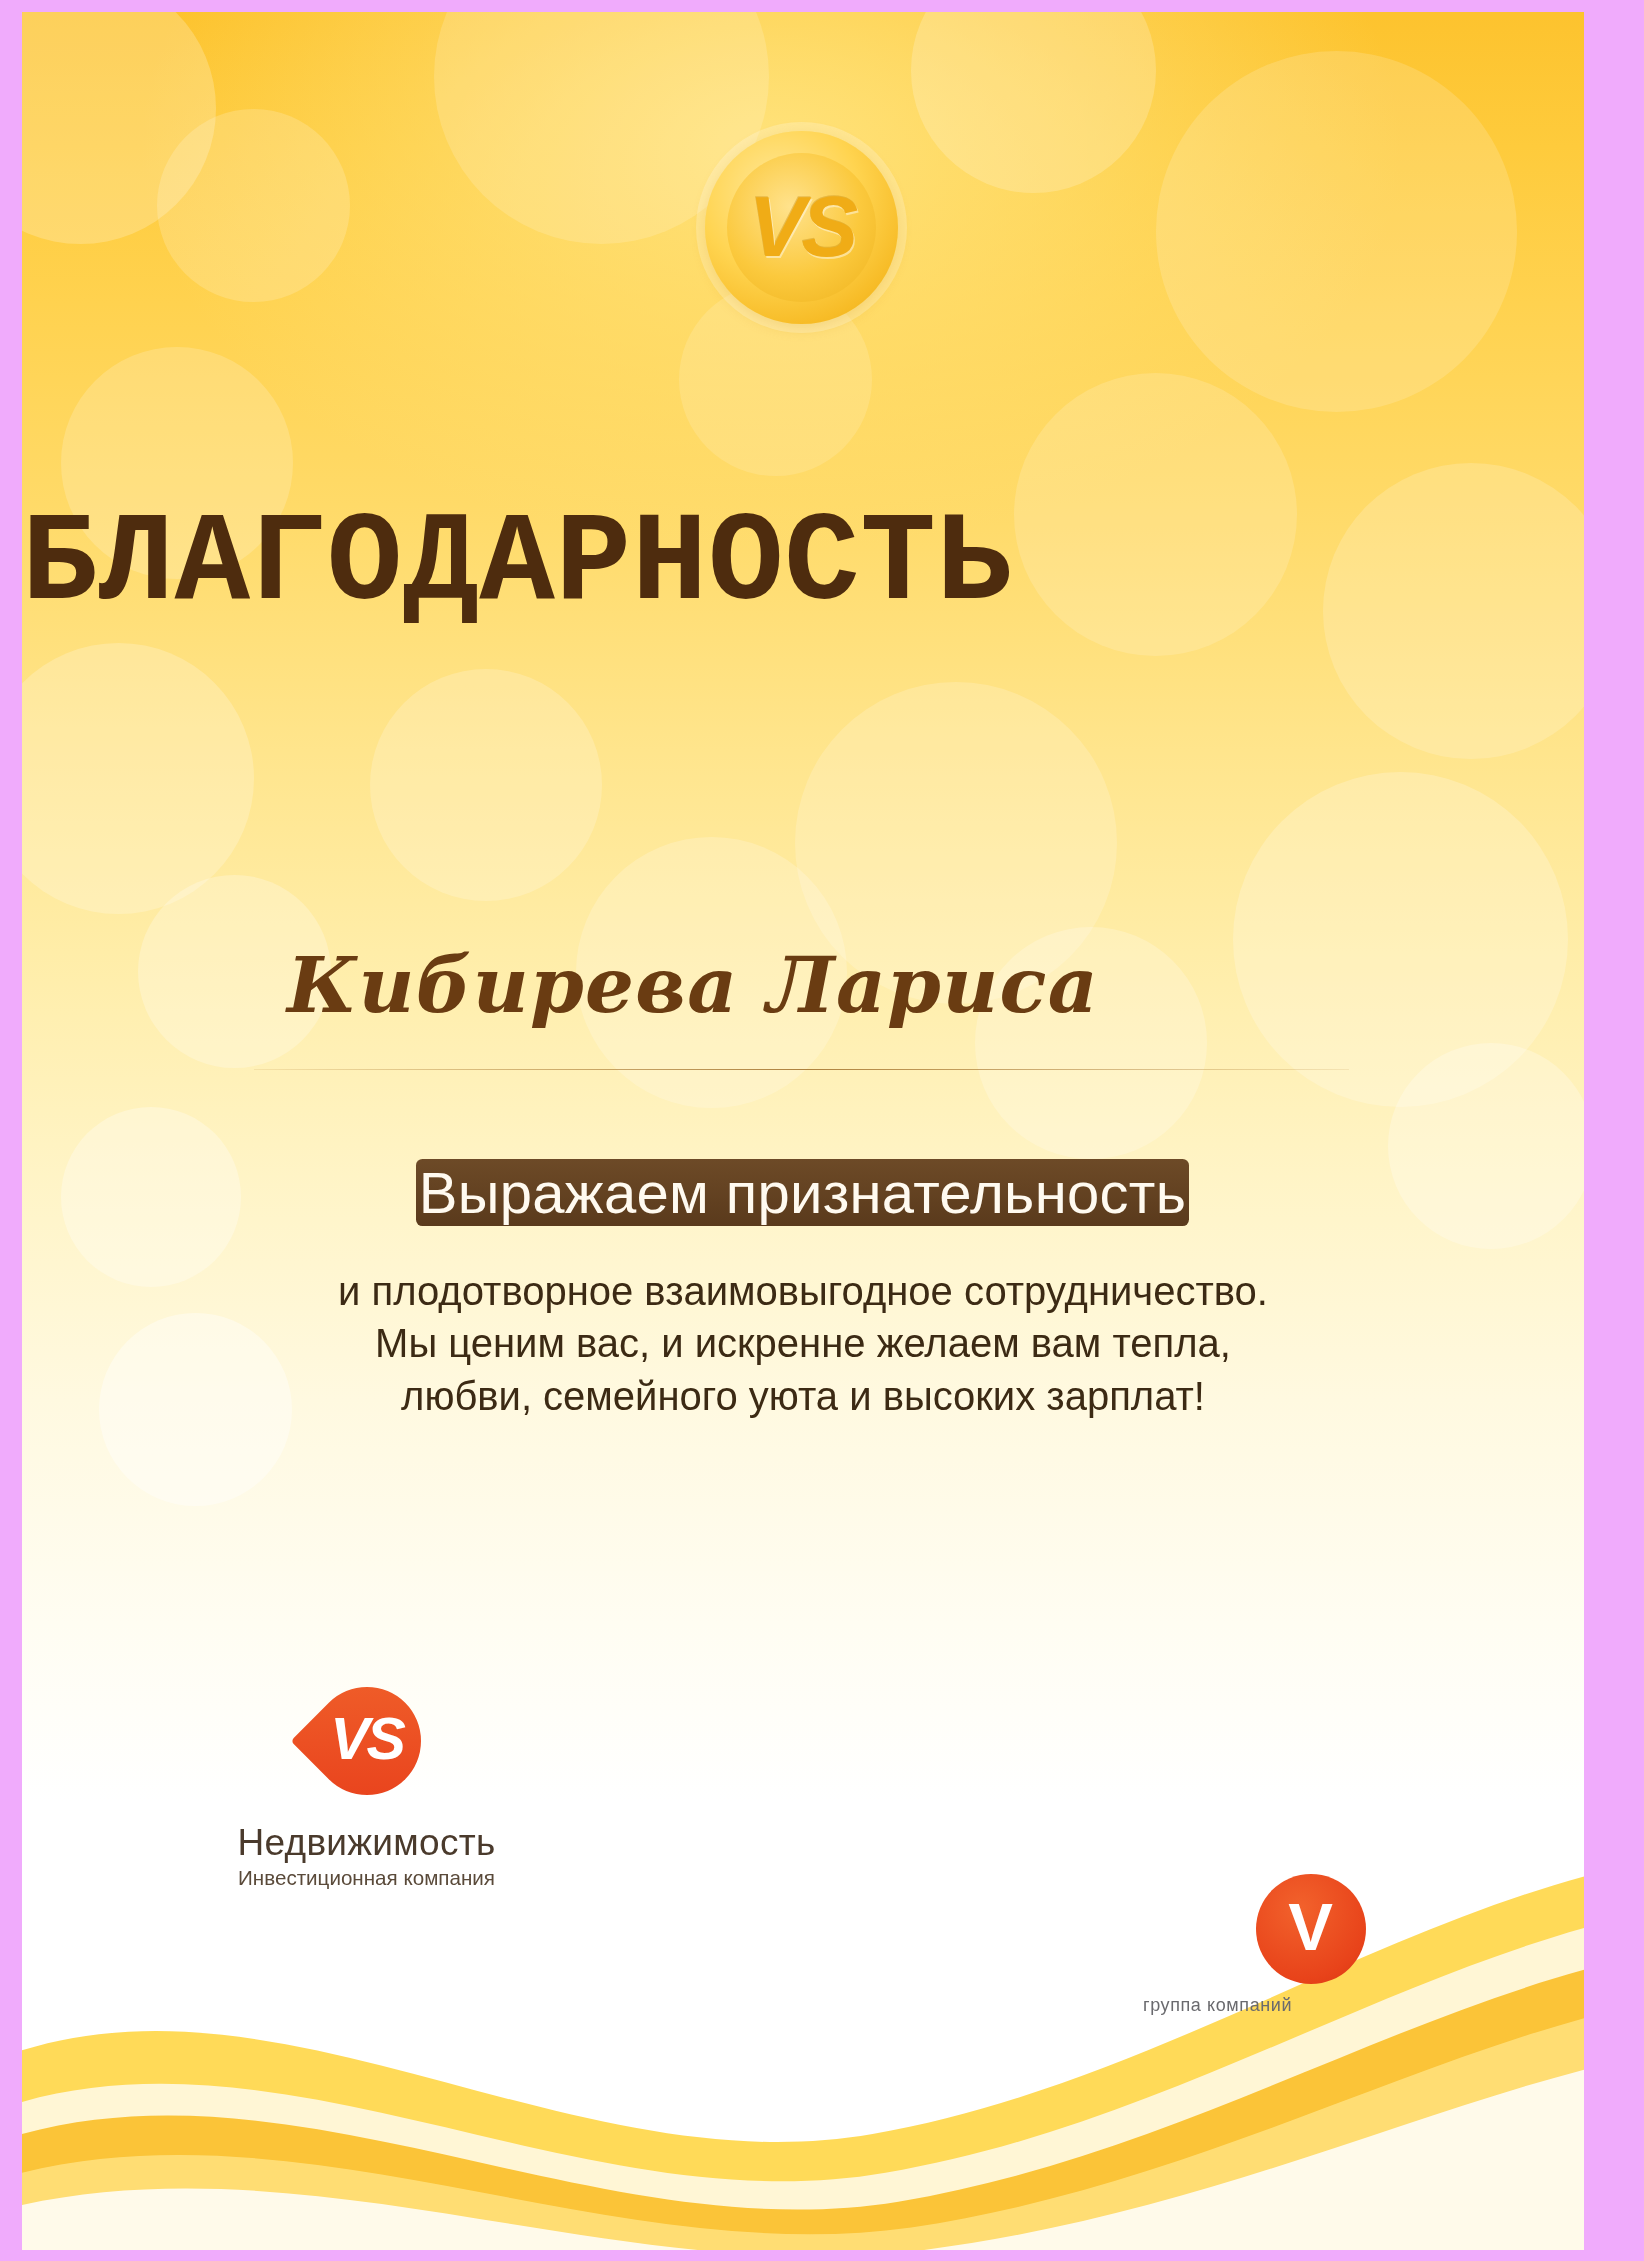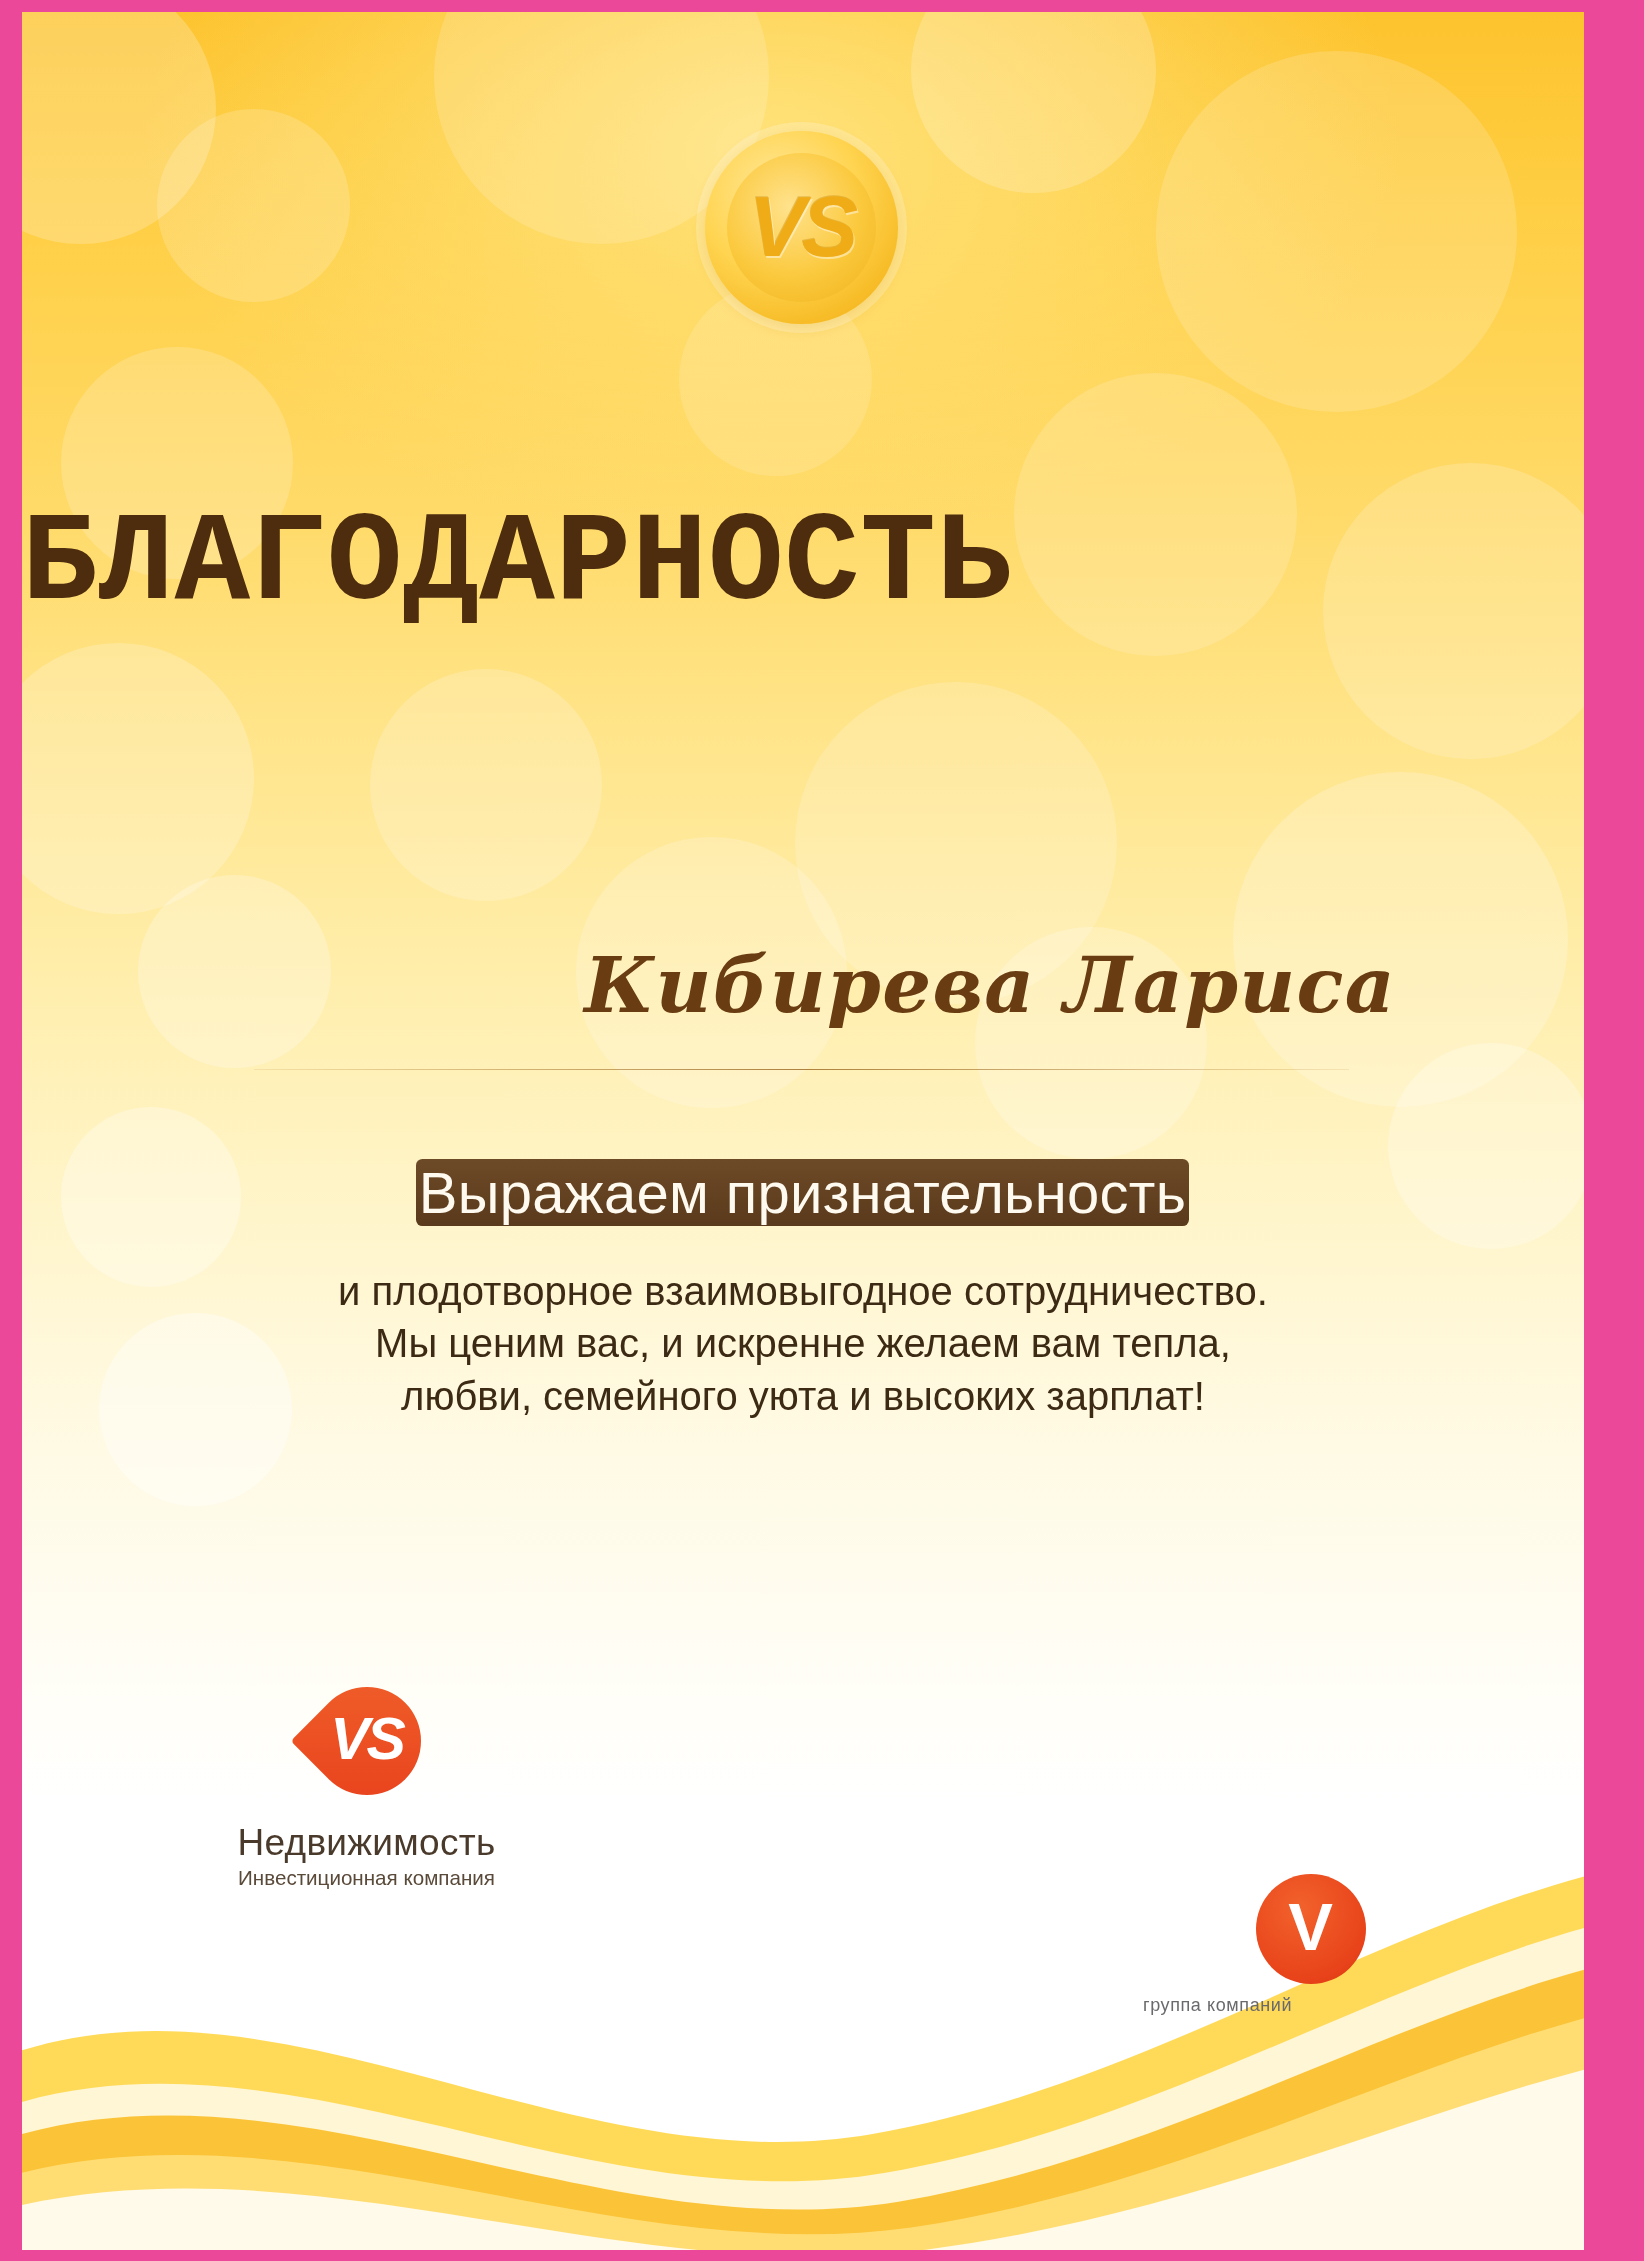--- a/index.html
+++ b/index.html
@@ -8,21 +8,21 @@
     background: #ffffff;
   }
   body {
     font-family: "Liberation Sans", sans-serif;
   }
 
   .page {
     position: relative;
     width: 1644px;
     height: 2261px;
-    background: #ec4899;
+    background: #f0abfc;
     overflow: hidden;
   }
 
   
   .sheet {
     position: absolute;
     left: 22px;
     top: 11.6px;
     width: 1562px;
     height: 2238px;
@@ -109,28 +109,27 @@
     color: #4a2c12;
     font-weight: 400;
   }
 
   
   .recipient {
     position: absolute;
     left: 0;
     top: 928px;
     width: 1342px;
-    text-align: right;
+    text-align: center;
     font-family: "DejaVu Serif", serif;
     font-style: italic;
     font-weight: 700;
     font-size: 77px;
     color: #6a3c12;
     letter-spacing: 1.3px;
-    padding-left: 32px;
   }
   .name-rule {
     position: absolute;
     left: 232px;
     top: 1057px;
     width: 1095px;
     height: 1.9px;
     background: linear-gradient(to right, rgba(190,140,60,0.15), rgba(160,110,40,0.85), rgba(190,140,60,0.15));
   }
 

